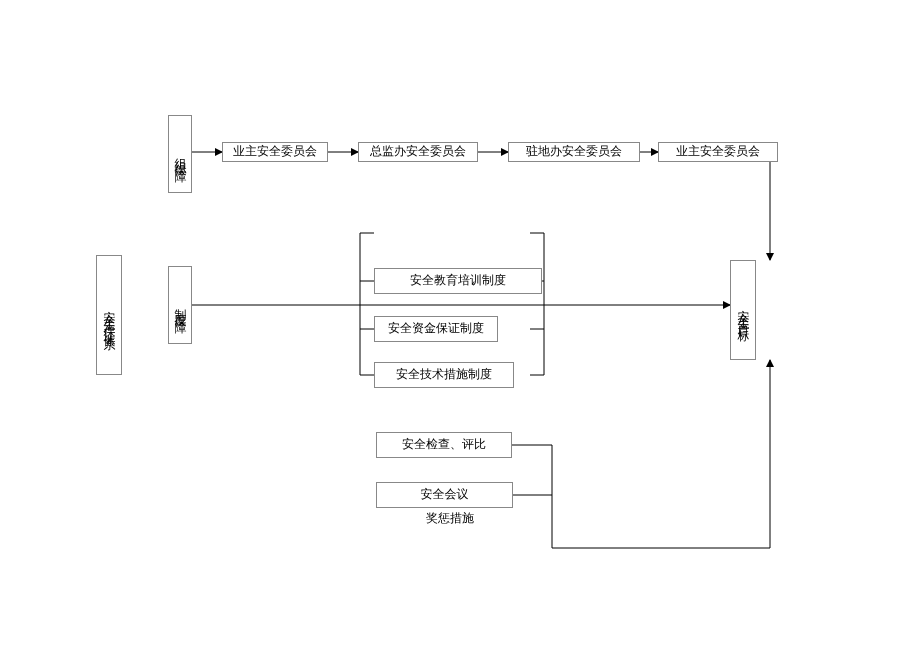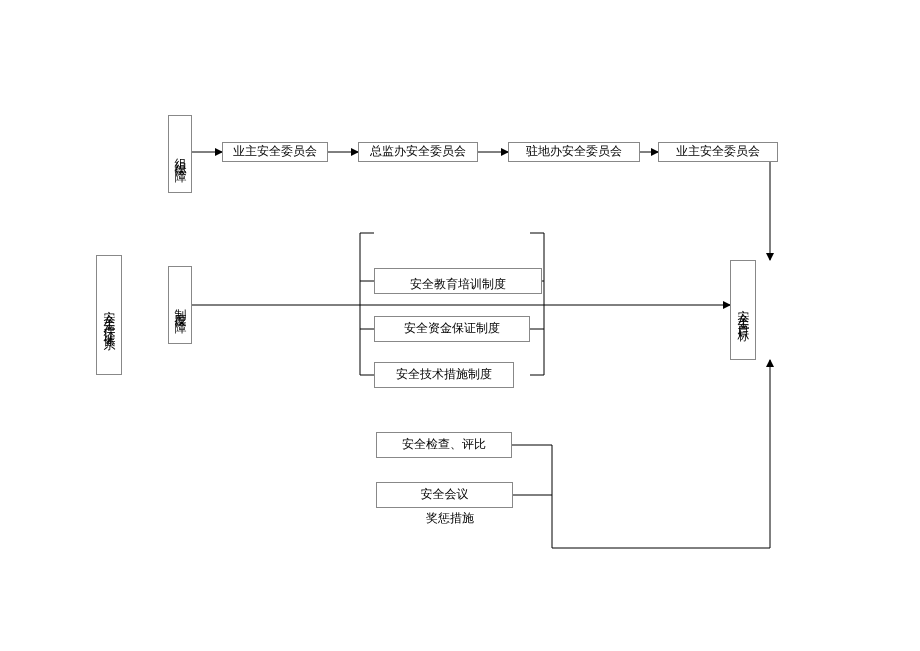--- a/index.html
+++ b/index.html
@@ -117,24 +117,24 @@
     <span>驻地办安全委员会</span>
   </div>
   <div class="box" style="left:658px; top:142px; width:120px; height:20px;">
     <span>业主安全委员会</span>
   </div>
 
   <div class="vbox" style="left:168px; top:266px; width:24px; height:78px;">
     <span>制度保障</span>
   </div>
 
-  <div class="box" style="left:374px; top:268px; width:168px; height:26px;align-items:flex-end;">
+  <div class="box" style="left:374px; top:268px; width:168px; height:26px;">
     <span>安全教育培训制度</span>
   </div>
-  <div class="box" style="left:374px; top:316px; width:156px; height:26px;">
+  <div class="box" style="left:374px; top:316px; width:124px; height:26px;">
     <span>安全资金保证制度</span>
   </div>
   <div class="box" style="left:374px; top:362px; width:140px; height:26px;">
     <span>安全技术措施制度</span>
   </div>
 
   <div class="box" style="left:376px; top:432px; width:136px; height:26px;">
     <span>安全检查、评比</span>
   </div>
   <div class="box" style="left:376px; top:482px; width:137px; height:26px;">

